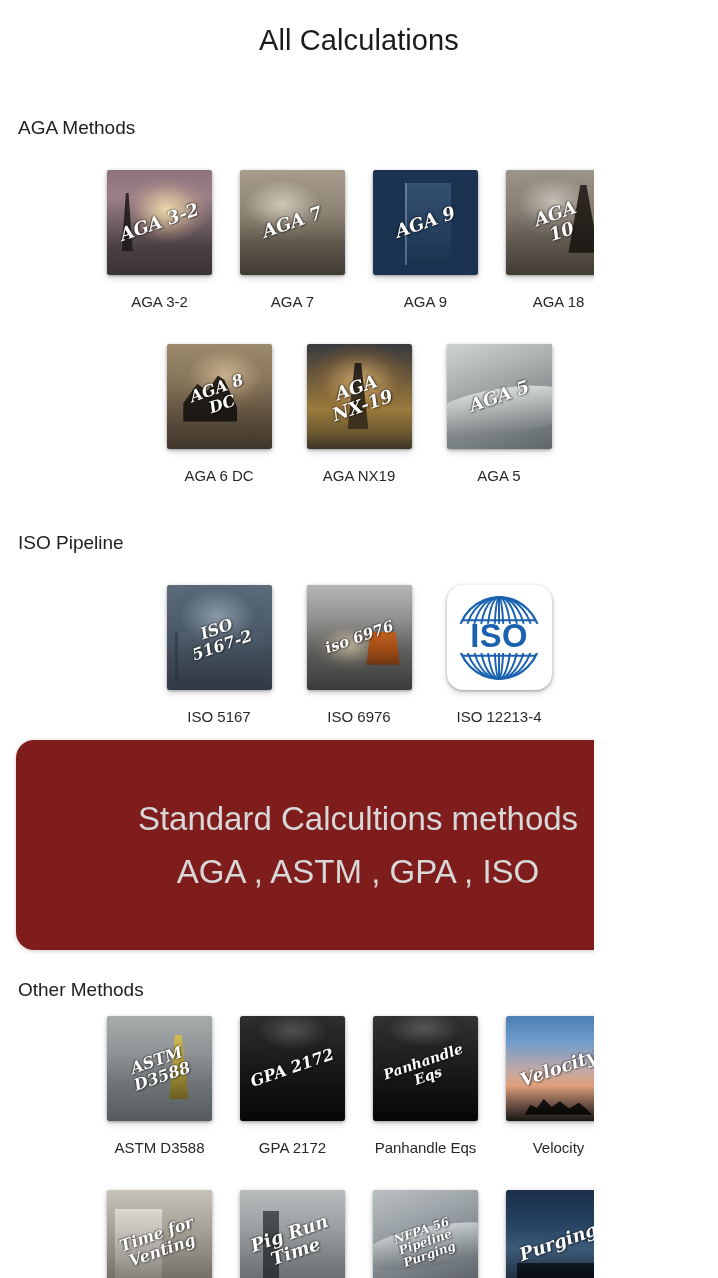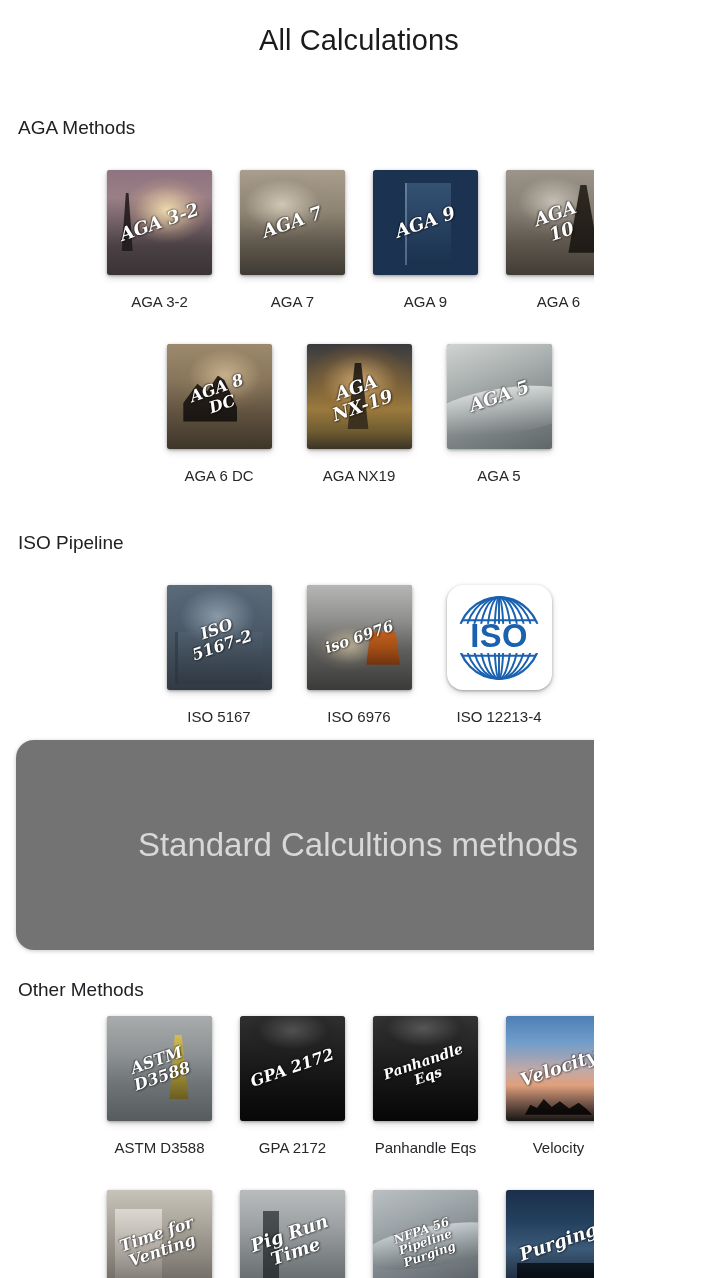--- a/index.html
+++ b/index.html
@@ -313,21 +313,21 @@
     background: linear-gradient(180deg, rgba(10,16,24,.85), rgba(6,10,16,1));
   }
 
   
   .toast {
     position: absolute;
     left: 16px;
     top: 740px;
     width: 684px;
     height: 210px;
-    background: #737373;
+    background: #7f1d1d;
     border-radius: 18px;
     display: flex;
     flex-direction: column;
     align-items: center;
     justify-content: center;
     z-index: 50;
     box-shadow: 0 1px 4px rgba(0,0,0,.22);
   }
   .toast .tline {
     color: #d8d8d8;
@@ -375,21 +375,21 @@
         <div class="tile-label">AGA 9</div>
       </div>
       <div class="tile">
         <div class="thumb">
           <div class="photo ph-aga10"></div>
           <div class="scribble sc-18">
             <span class="ln">AGA</span>
             <span class="ln">10</span>
           </div>
         </div>
-        <div class="tile-label">AGA 6</div>
+        <div class="tile-label">AGA 18</div>
       </div>
     </div>
   <div class="row cols3" id="row-aga-2">
       <div class="tile">
         <div class="thumb">
           <div class="photo ph-aga8"></div>
           <div class="scribble sc-16">
             <span class="ln">AGA 8</span>
             <span class="ln">DC</span>
           </div>
@@ -467,20 +467,21 @@
           <div class="scribble sc-14">
             <span class="ln">iso 14443</span>
           </div>
         </div>
         <div class="tile-label">ISO 14443</div>
       </div>
     </div>
 
   <div class="toast">
     <div class="tline">Standard Calcultions methods</div>
+    <div class="tline">AGA , ASTM , GPA , ISO</div>
   </div>
 
   <div class="section-header" id="hdr-other">Other Methods</div>
   <div class="row cols4" id="row-other-1">
       <div class="tile">
         <div class="thumb">
           <div class="photo ph-astm"></div>
           <div class="scribble sc-16">
             <span class="ln">ASTM</span>
             <span class="ln">D3588</span>

